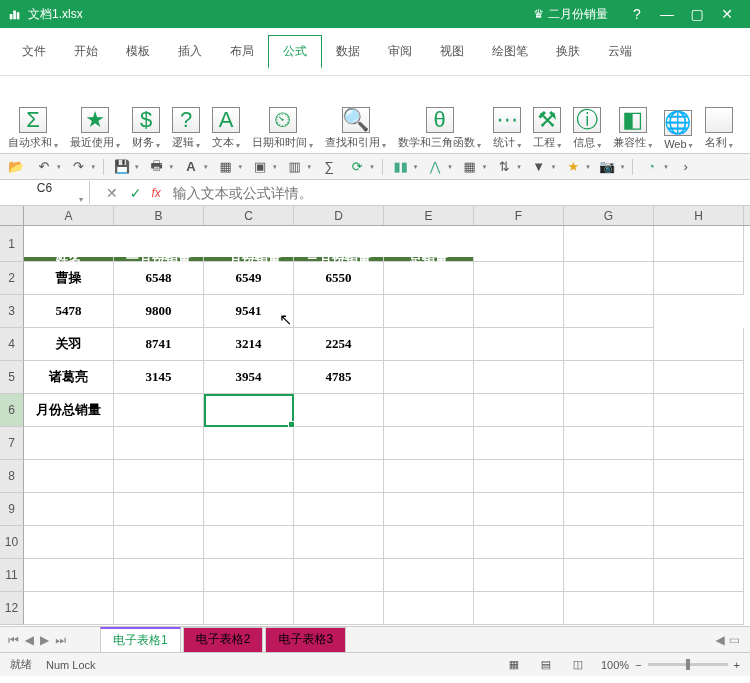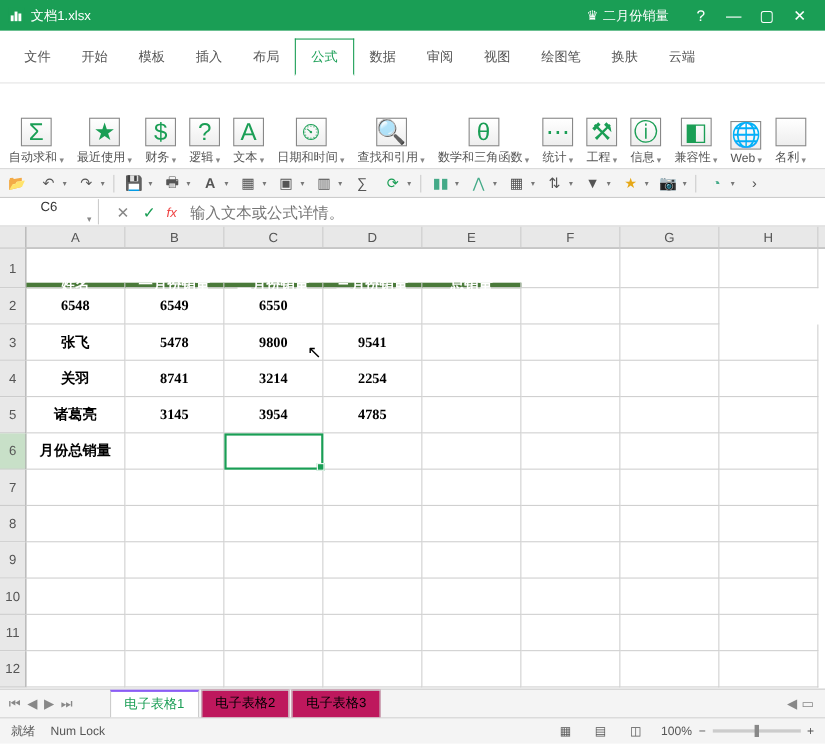--- a/index.html
+++ b/index.html
@@ -279,31 +279,31 @@
         <div class="cell hdr">一月份销量</div>
         <div class="cell hdr">二月份销量</div>
         <div class="cell hdr">三月份销量</div>
         <div class="cell hdr">总销量</div>
         <div class="cell"></div>
         <div class="cell"></div>
         <div class="cell"></div>
       </div>
       <div class="row">
         <div class="rowh">2</div>
+        <div class="cell">曹操</div>
         <div class="cell">6548</div>
         <div class="cell">6549</div>
         <div class="cell">6550</div>
         <div class="cell"></div>
         <div class="cell"></div>
         <div class="cell"></div>
         <div class="cell"></div>
       </div>
       <div class="row">
         <div class="rowh">3</div>
-        <div class="cell">张飞</div>
         <div class="cell">5478</div>
         <div class="cell">9800</div>
         <div class="cell">9541</div>
         <div class="cell"></div>
         <div class="cell"></div>
         <div class="cell"></div>
         <div class="cell"></div>
       </div>
       <div class="row">
         <div class="rowh">4</div>

